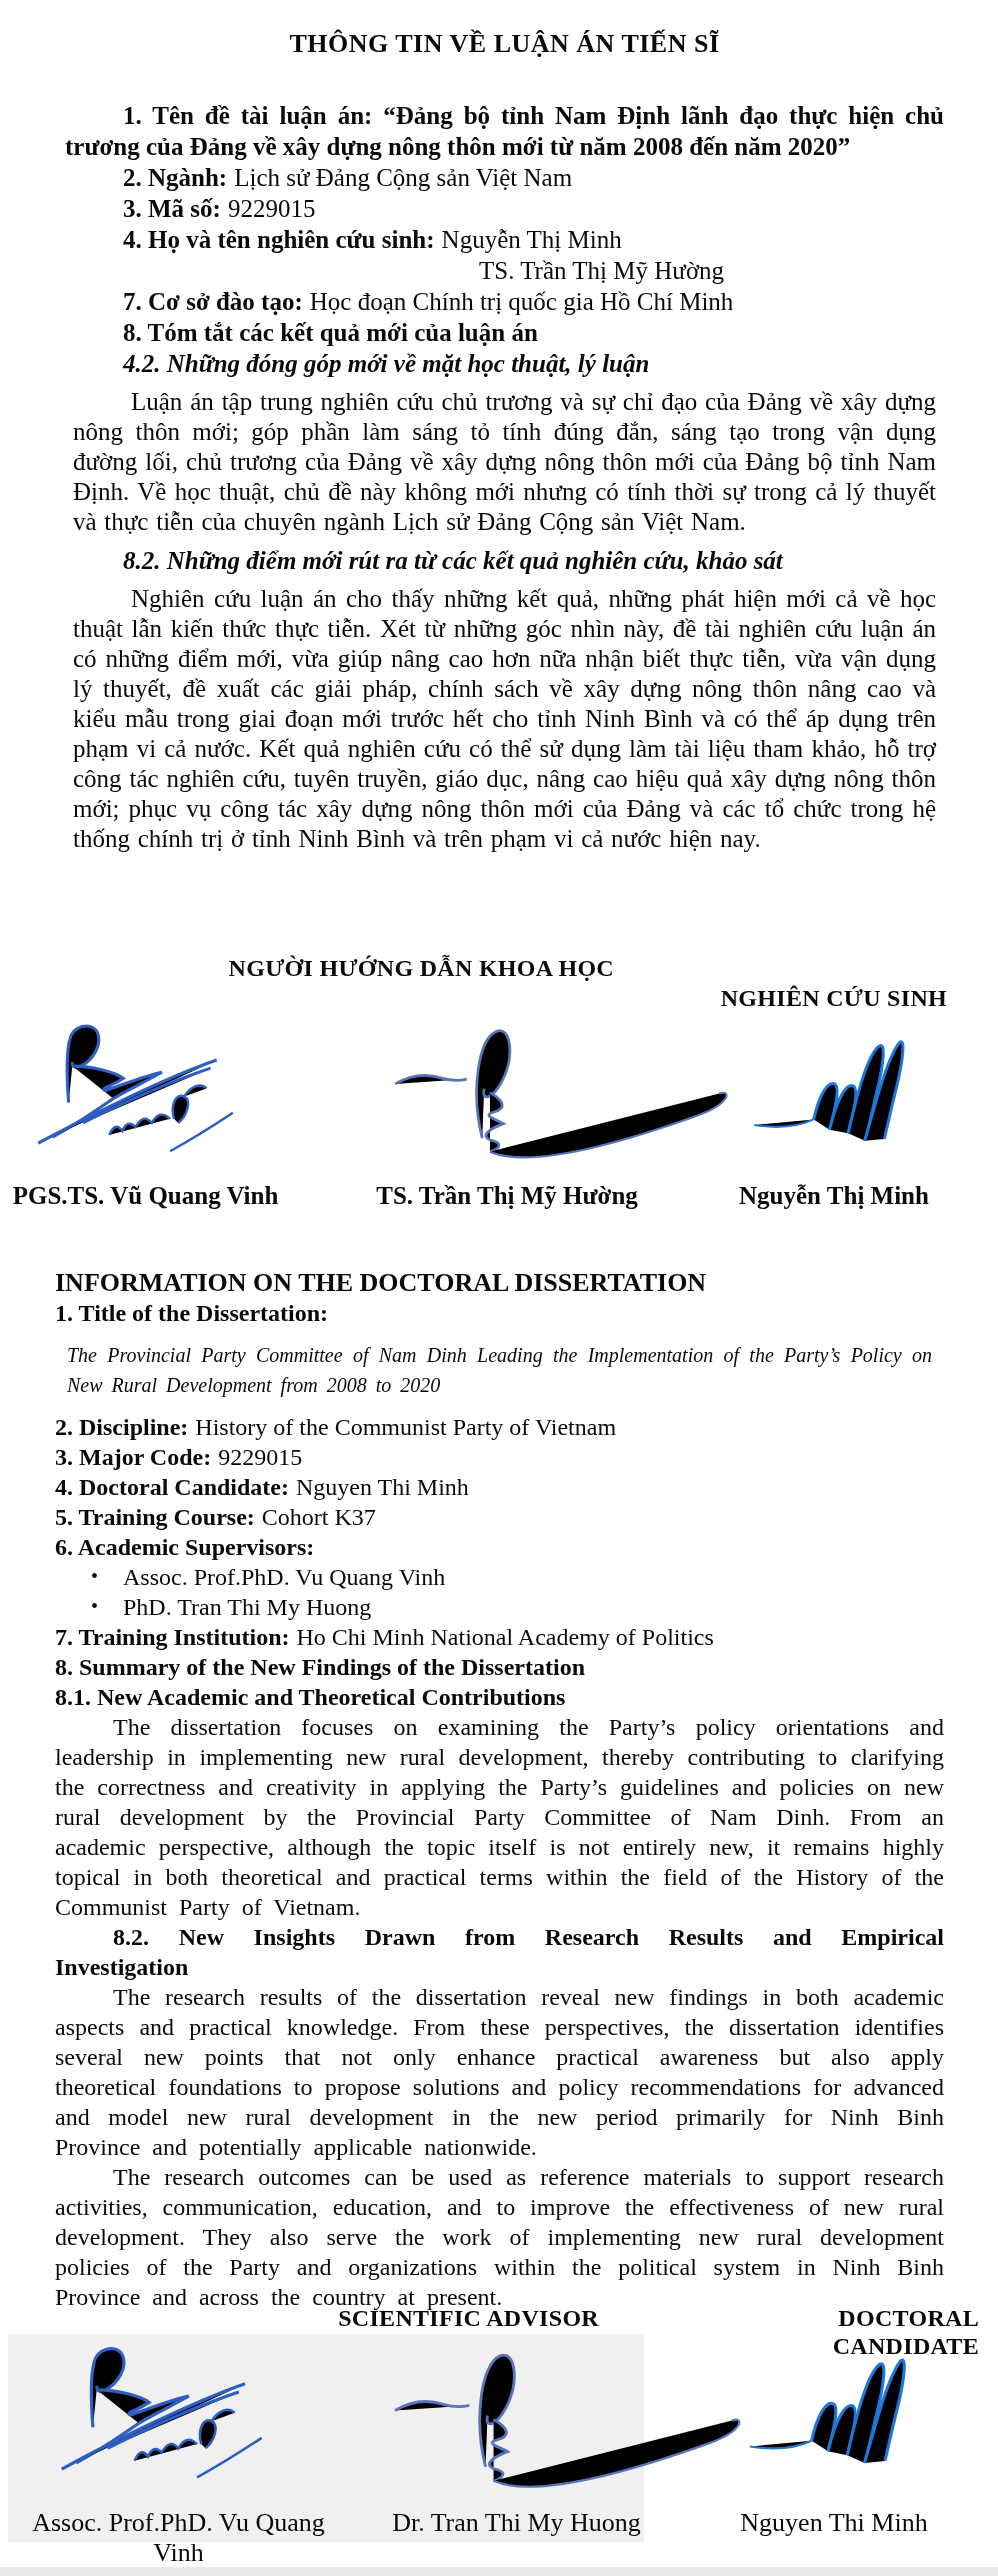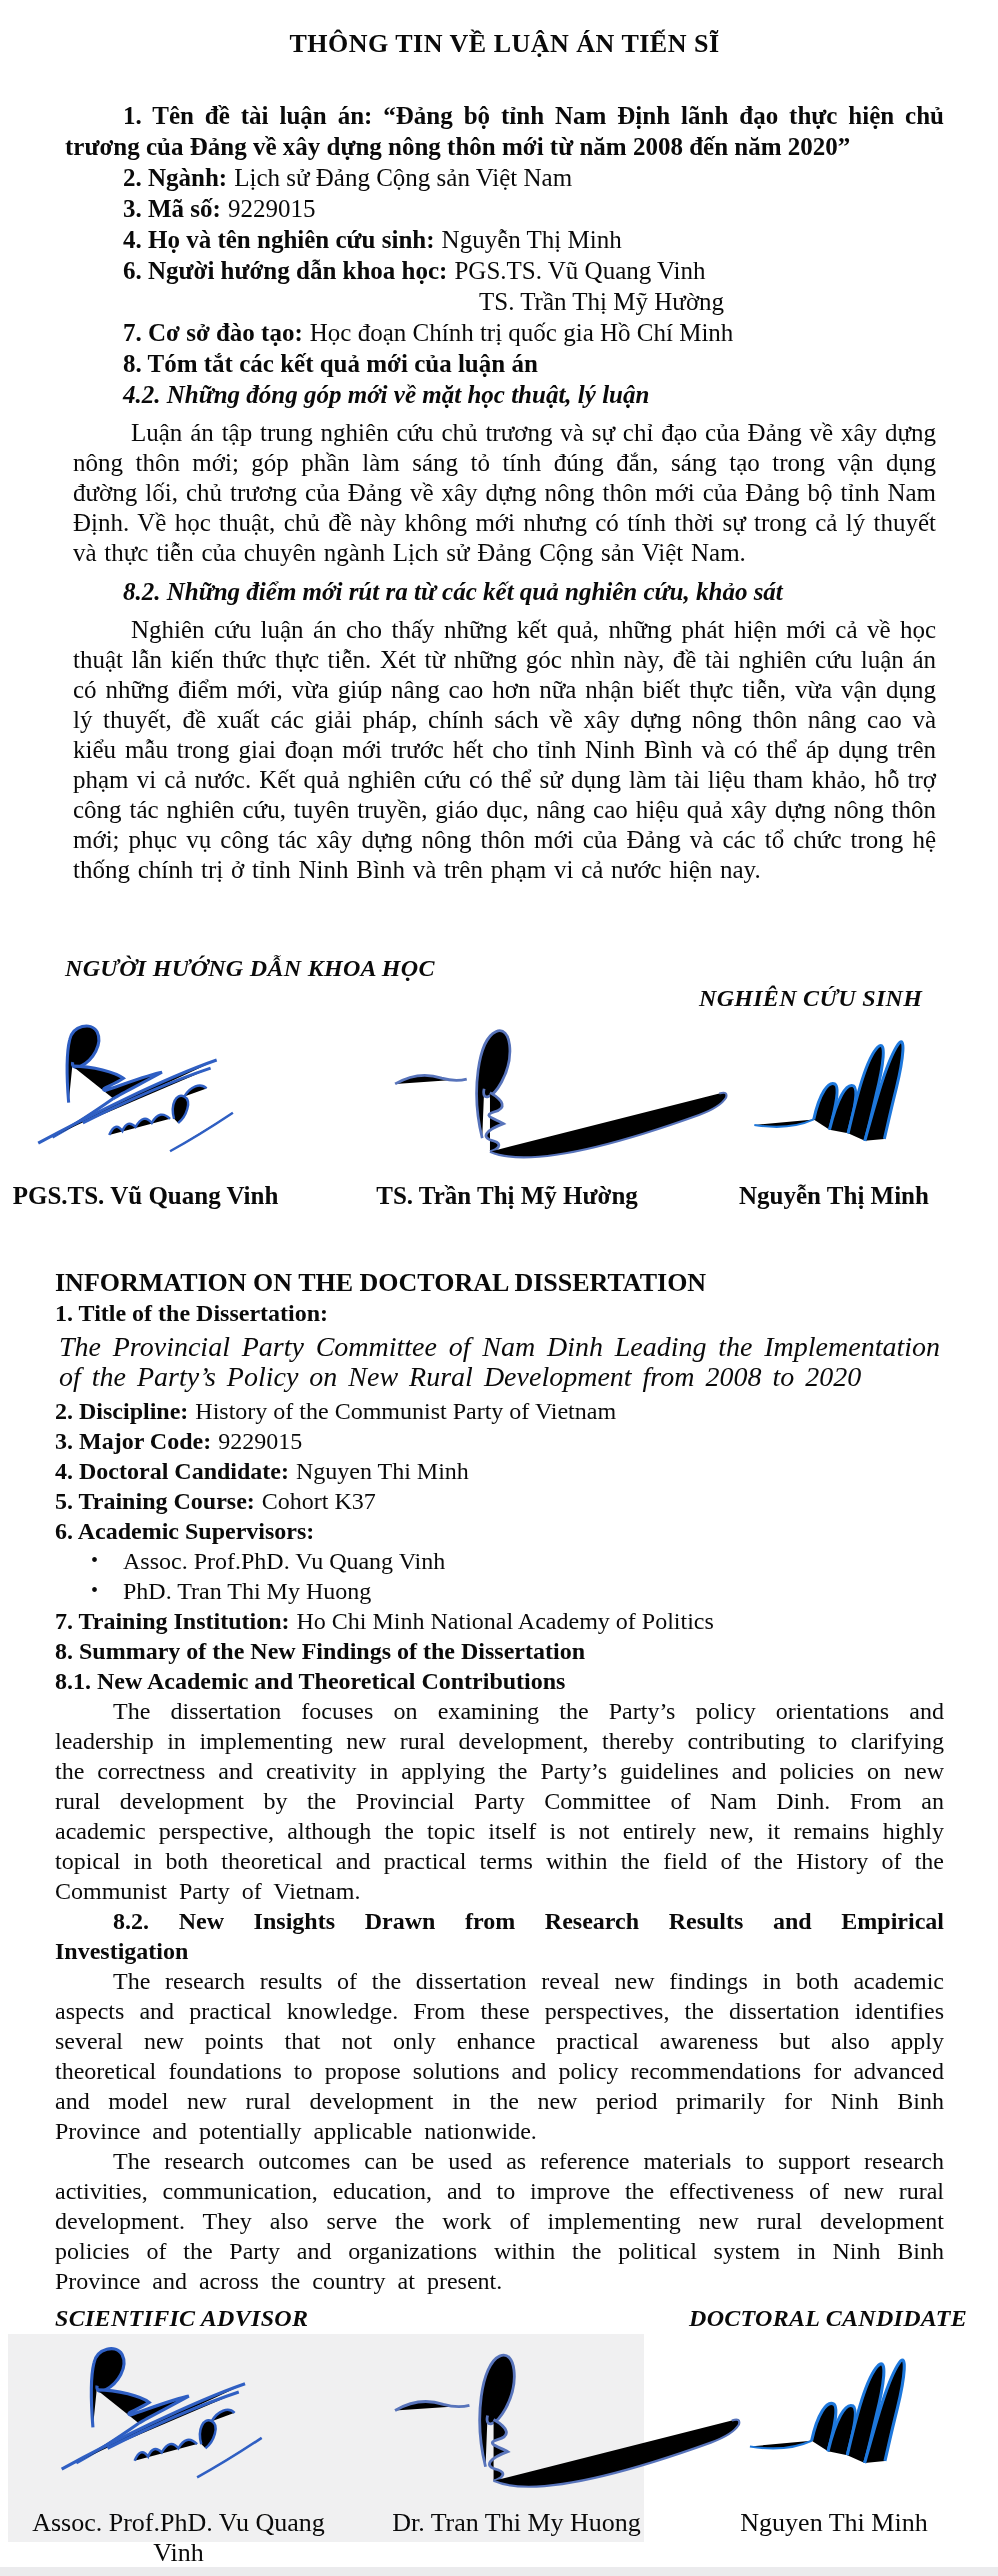--- a/index.html
+++ b/index.html
@@ -19,47 +19,46 @@
   .en-title{font-size:26px;font-weight:bold;line-height:30px;margin:0;}
   .line{font-size:25px;line-height:31px;margin:0;}
   .en-line{font-size:24px;line-height:30px;margin:0;}
   .b{font-weight:bold;}
   .i{font-style:italic;}
   .ind{text-indent:58px;}
   .jl{text-align:justify;text-align-last:justify;}
   .val{margin-left:7px;}
   .vn-p{font-size:25px;line-height:30px;margin:8px;text-align:justify;text-indent:58px;word-spacing:1.5px;font-family:Liberation Serif, serif;}
   .en-p{font-size:24px;line-height:30px;margin:0;text-align:justify;text-indent:58px;word-spacing:6px;}
-  .en-title-italic{font-size:28px;line-height:30px;margin:4px;text-align:justify;font-style:italic;word-spacing:4px;}
+  .en-title-italic{font-size:20px;line-height:30px;margin:12px;text-align:justify;font-style:italic;word-spacing:4px;}
   .sub-line2{padding-left:414px;}
   .en-bullet{position:relative;padding-left:68px;font-size:24px;line-height:30px;}
   .en-bullet .dot{position:absolute;left:36px;top:-1px;font-size:20px;}
   
-  .sig-h{position:absolute;font-size:24px;font-weight:bold;text-align:left;line-height:28px;letter-spacing:0.3px;font-style:italic;}
+  .sig-h{position:absolute;font-size:24px;font-weight:bold;text-align:right;line-height:28px;letter-spacing:0.3px;}
   .sig-n{position:absolute;font-size:25px;font-weight:bold;text-align:center;line-height:30px;}
   .sig-n2{position:absolute;font-size:26px;font-weight:normal;text-align:center;line-height:30px;}
   .sig{position:absolute;}
   .gray-box{position:absolute;left:8px;top:2334px;width:636px;height:208px;background:#f0f0f1;}
   .bottom-strip{position:absolute;left:0;top:2567px;width:998px;height:9px;background:#ebebed;}
 </style>
 </head>
 <body>
 
 <div class="page">
 
   <section class="vn-section">
     <div class="vn-title">THÔNG TIN VỀ LUẬN ÁN TIẾN SĨ</div>
 
     <div class="line b ind jl">1. Tên đề tài luận án: “Đảng bộ tỉnh Nam Định lãnh đạo thực hiện chủ</div>
     <div class="line b">trương của Đảng về xây dựng nông thôn mới từ năm 2008 đến năm 2020”</div>
 
     <div class="line ind"><span class="b">2. Ngành:</span><span class="val">Lịch sử Đảng Cộng sản Việt Nam</span></div>
     <div class="line ind"><span class="b">3. Mã số:</span><span class="val">9229015</span></div>
     <div class="line ind"><span class="b">4. Họ và tên nghiên cứu sinh:</span><span class="val">Nguyễn Thị Minh</span></div>
-    <div class="line ind"><span class="b">6. Người hướng dẫn khoa học:</span><span class="val">PGS.TS. Vũ Quang Vinh</span></div>
     <div class="line sub-line2">TS. Trần Thị Mỹ Hường</div>
     <div class="line ind"><span class="b">7. Cơ sở đào tạo:</span><span class="val">Học đoạn Chính trị quốc gia Hồ Chí Minh</span></div>
     <div class="line ind b">8. Tóm tắt các kết quả mới của luận án</div>
 
     <div class="line ind b i">4.2. Những đóng góp mới về mặt học thuật, lý luận</div>
     <p class="vn-p">Luận án tập trung nghiên cứu chủ trương và sự chỉ đạo của Đảng về xây dựng nông thôn mới; góp phần làm sáng tỏ tính đúng đắn, sáng tạo trong vận dụng đường lối, chủ trương của Đảng về xây dựng nông thôn mới của Đảng bộ tỉnh Nam Định. Về học thuật, chủ đề này không mới nhưng có tính thời sự trong cả lý thuyết và thực tiễn của chuyên ngành Lịch sử Đảng Cộng sản Việt Nam.</p>
     <div class="line ind b i" style="margin-top:2px;">8.2. Những điểm mới rút ra từ các kết quả nghiên cứu, khảo sát</div>
     <p class="vn-p">Nghiên cứu luận án cho thấy những kết quả, những phát hiện mới cả về học thuật lẫn kiến thức thực tiễn. Xét từ những góc nhìn này, đề tài nghiên cứu luận án có những điểm mới, vừa giúp nâng cao hơn nữa nhận biết thực tiễn, vừa vận dụng lý thuyết, đề xuất các giải pháp, chính sách về xây dựng nông thôn nâng cao và kiểu mẫu trong giai đoạn mới trước hết cho tỉnh Ninh Bình và có thể áp dụng trên phạm vi cả nước. Kết quả nghiên cứu có thể sử dụng làm tài liệu tham khảo, hỗ trợ công tác nghiên cứu, tuyên truyền, giáo dục, nâng cao hiệu quả xây dựng nông thôn mới; phục vụ công tác xây dựng nông thôn mới của Đảng và các tổ chức trong hệ thống chính trị ở tỉnh Ninh Bình và trên phạm vi cả nước hiện nay.</p>
   </section>
 

